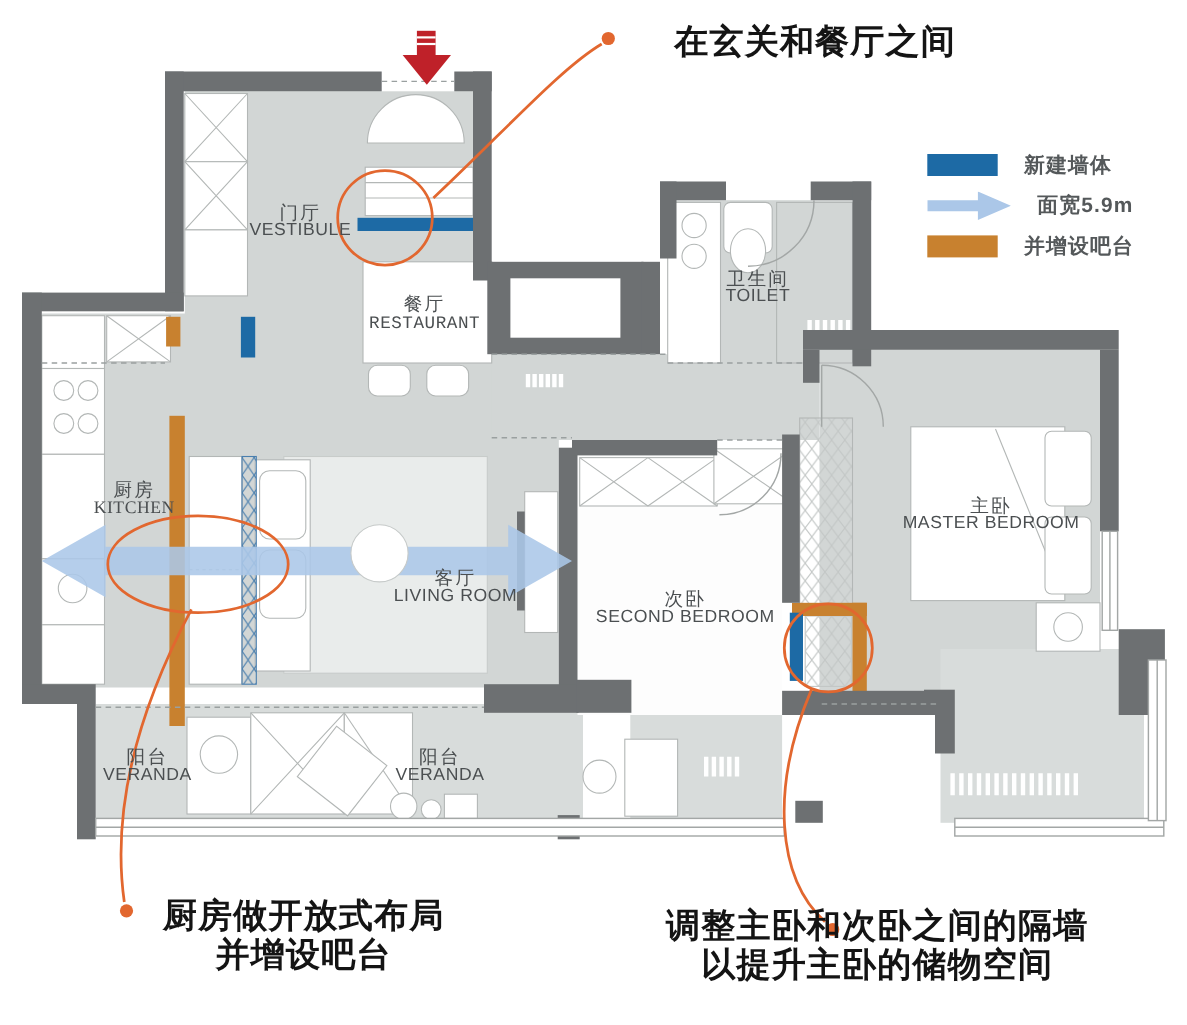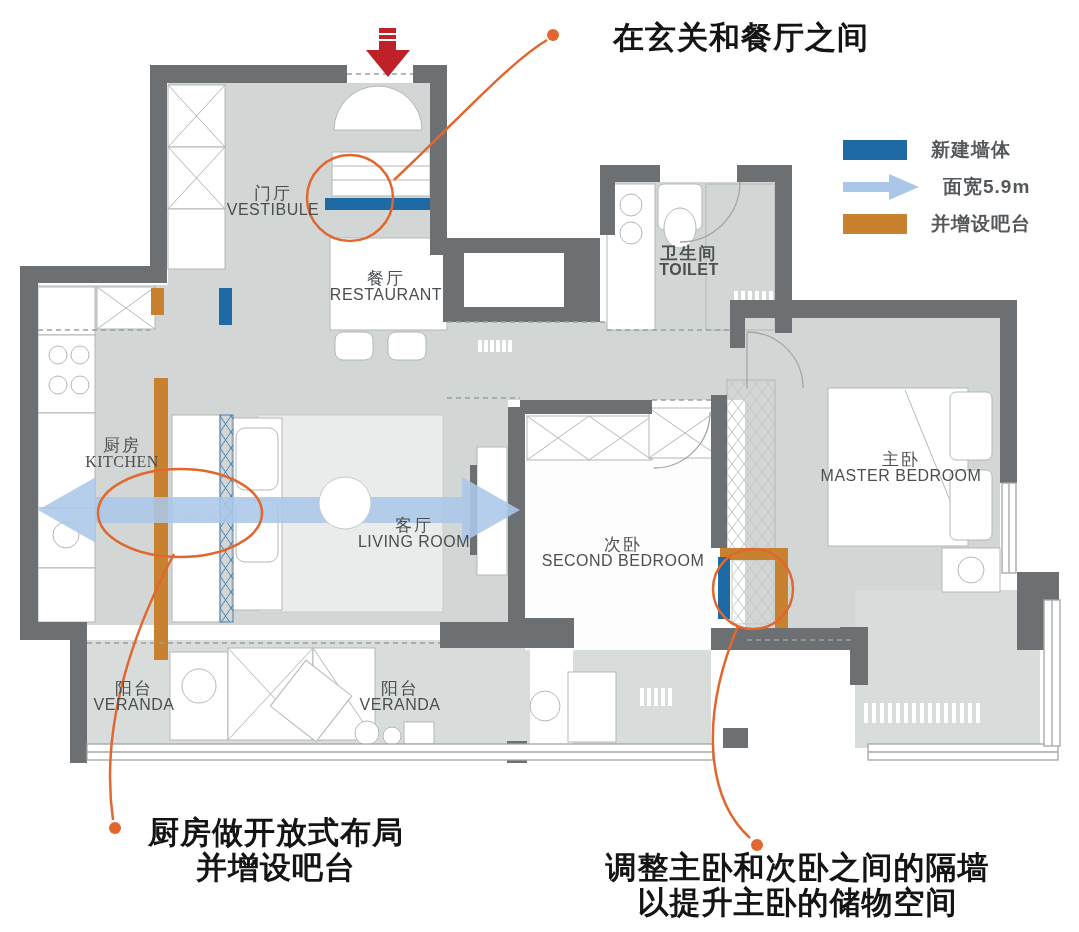--- a/index.html
+++ b/index.html
@@ -231,25 +231,25 @@
         <circle cx="115" cy="828" r="6"></circle>
         <circle cx="757" cy="845" r="6"></circle>
       </g>
     </g>
   </svg>
 
   <div class="room-label" style="left:213px;top:186px;width:120px;">
     <span class="cn">门厅</span>
     <span class="en">VESTIBULE</span>
   </div>
-  <div class="room-label" style="left:326px;top:271px;width:120px;">
+  <div class="room-label" style="left:326px;top:271px;width:120px;font-family:Liberation Mono, monospace;">
     <span class="cn">餐厅</span>
     <span class="en">RESTAURANT</span>
   </div>
-  <div class="room-label" style="left:629px;top:246px;width:120px;font-weight:bold;">
+  <div class="room-label" style="left:629px;top:246px;width:120px;">
     <span class="cn">卫生间</span>
     <span class="en">TOILET</span>
   </div>
   <div class="room-label" style="left:62px;top:438px;width:120px;font-family:Liberation Serif, serif;">
     <span class="cn">厨房</span>
     <span class="en">KITCHEN</span>
   </div>
   <div class="room-label" style="left:334px;top:518px;width:160px;">
     <span class="cn">客厅</span>
     <span class="en">LIVING ROOM</span>
@@ -288,18 +288,18 @@
     </div>
   </div>
 
   <div class="annotation" style="left:556px;top:20px;width:370px;">
     <div>在玄关和餐厅之间</div>
   </div>
   <div class="annotation" style="left:120px;top:815px;width:312px;">
     <div>厨房做开放式布局</div>
     <div>并增设吧台</div>
   </div>
-  <div class="annotation" style="left:575px;top:850px;width:445px;">
+  <div class="annotation" style="left:575px;top:824px;width:445px;">
     <div>调整主卧和次卧之间的隔墙</div>
     <div>以提升主卧的储物空间</div>
   </div>
 
 </div>
 
 </body></html>

